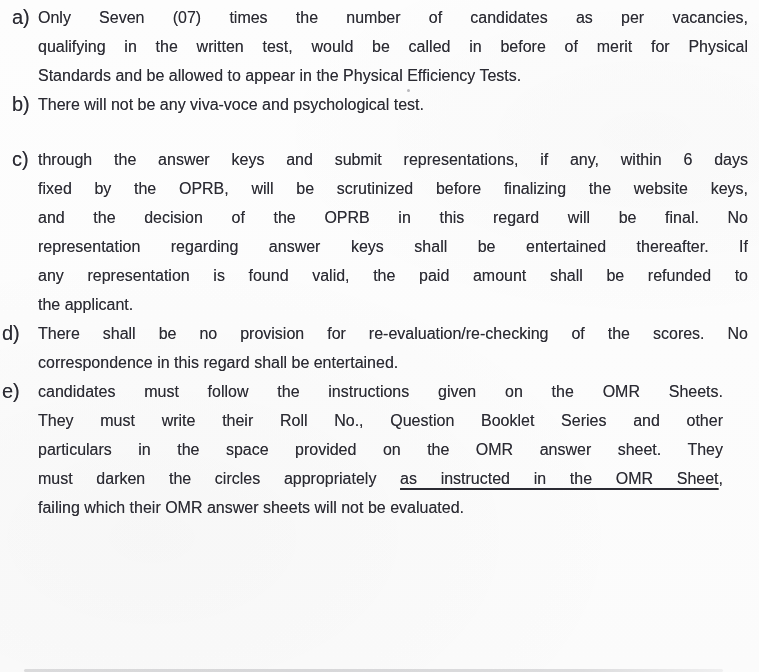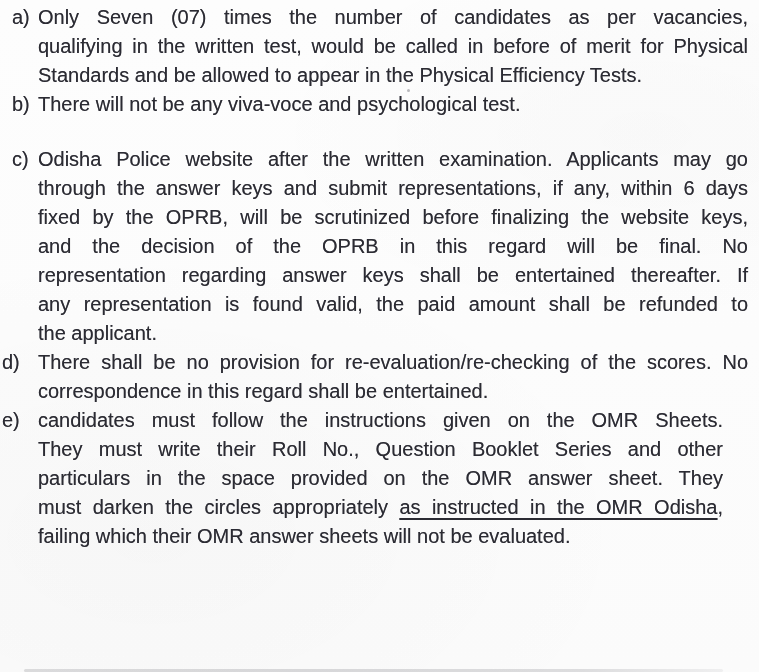--- a/index.html
+++ b/index.html
@@ -49,21 +49,21 @@
     margin-top: 26px;
   }
   .body {
     flex: none;
     width: 710px;
   }
   .body.narrow {
     width: 685px;
   }
   .line {
-    font-size: 20px;
+    font-size: 16px;
     line-height: 29px;
     text-align: justify;
     text-align-last: left;
     white-space: pre-wrap;
     text-shadow: 0 0 0.5px rgba(43,43,51,0.55);
   }
   .line.j {
     text-align-last: justify;
   }
   .u {
@@ -105,21 +105,20 @@
       </div>
       <div class="item">
         <div class="label">b)</div>
         <div class="body">
           <div class="line"><span>There will not be any viva-voce and psychological test.</span></div>
         </div>
       </div>
       <div class="item gap">
         <div class="label">c)</div>
         <div class="body">
-          <div class="line j"><span>Odisha Police website after the written examination. Applicants may go</span></div>
           <div class="line j"><span>through the answer keys and submit representations, if any, within 6 days</span></div>
           <div class="line j"><span>fixed by the OPRB, will be scrutinized before finalizing the website keys,</span></div>
           <div class="line j"><span>and the decision of the OPRB in this regard will be final. No</span></div>
           <div class="line j"><span>representation regarding answer keys shall be entertained thereafter. If</span></div>
           <div class="line j"><span>any representation is found valid, the paid amount shall be refunded to</span></div>
           <div class="line"><span>the applicant.</span></div>
         </div>
       </div>
       <div class="item outdent">
         <div class="label">d)</div>
@@ -127,20 +126,20 @@
           <div class="line j"><span>There shall be no provision for re-evaluation/re-checking of the scores. No</span></div>
           <div class="line"><span>correspondence in this regard shall be entertained.</span></div>
         </div>
       </div>
       <div class="item outdent">
         <div class="label">e)</div>
         <div class="body narrow">
           <div class="line j"><span>candidates must follow the instructions given on the OMR Sheets.</span></div>
           <div class="line j"><span>They must write their Roll No., Question Booklet Series and other</span></div>
           <div class="line j"><span>particulars in the space provided on the OMR answer sheet. They</span></div>
-          <div class="line j"><span>must darken the circles appropriately </span><span class="u">as instructed in the OMR Odisha</span><span>,</span></div>
+          <div class="line j"><span>must darken the circles appropriately </span><span class="u">as instructed in the OMR Sheet</span><span>,</span></div>
           <div class="line"><span>failing which their OMR answer sheets will not be evaluated.</span></div>
         </div>
       </div>
     </div>
   <div class="scan-speck"></div>
   <div class="scan-smudge-bottom"></div>
 </div>
 
 </body></html>

